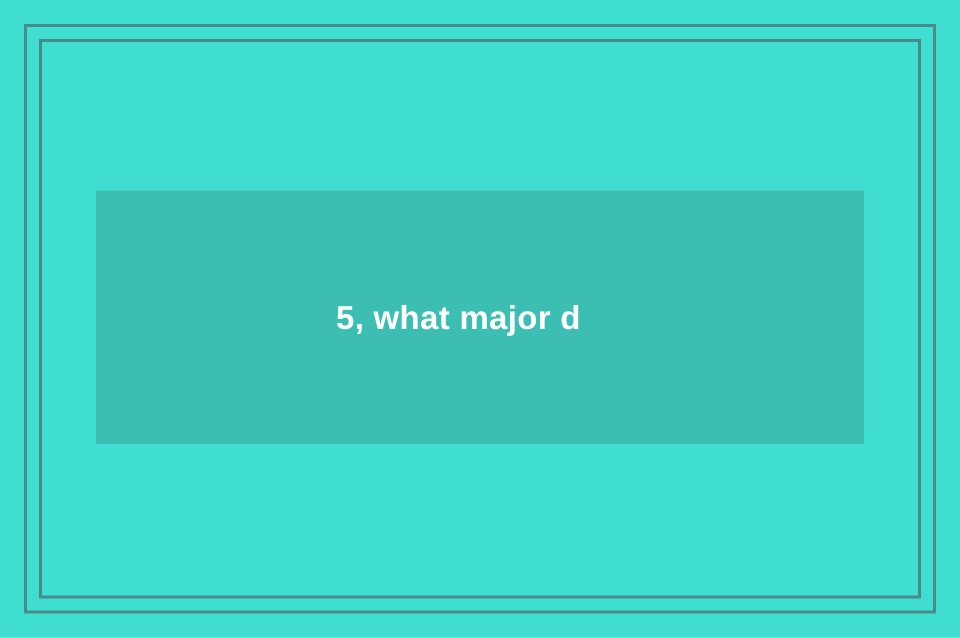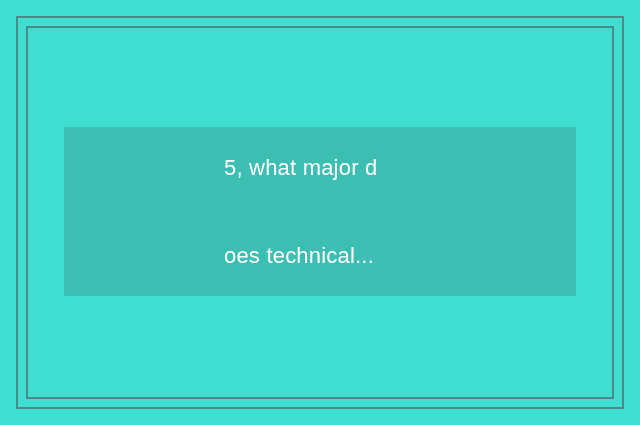--- a/index.html
+++ b/index.html
@@ -73,37 +73,36 @@
     letter-spacing: 0.2px;
     text-align: left;
     white-space: pre-line;
     word-break: break-all;
   }
 
   .qline {
     display: block;
     color: #ffffff;
     font-size: 22px;
-    font-weight: normal;
+    font-weight: bold;
     line-height: 44px;
     letter-spacing: 0.2px;
     white-space: pre;
   }
 </style>
 </head>
 <body>
 
 <div id="canvas">
 
   <div id="frame-outer" class="frame"></div>
 
   <div id="frame-inner" class="frame"></div>
 
   <div id="content-panel">
 
     <div id="question-text">
       <span class="qline">5, what major d</span>
-      <span class="qline">oes technical...</span>
     </div>
 
   </div>
 
 </div>
 
 </body></html>

